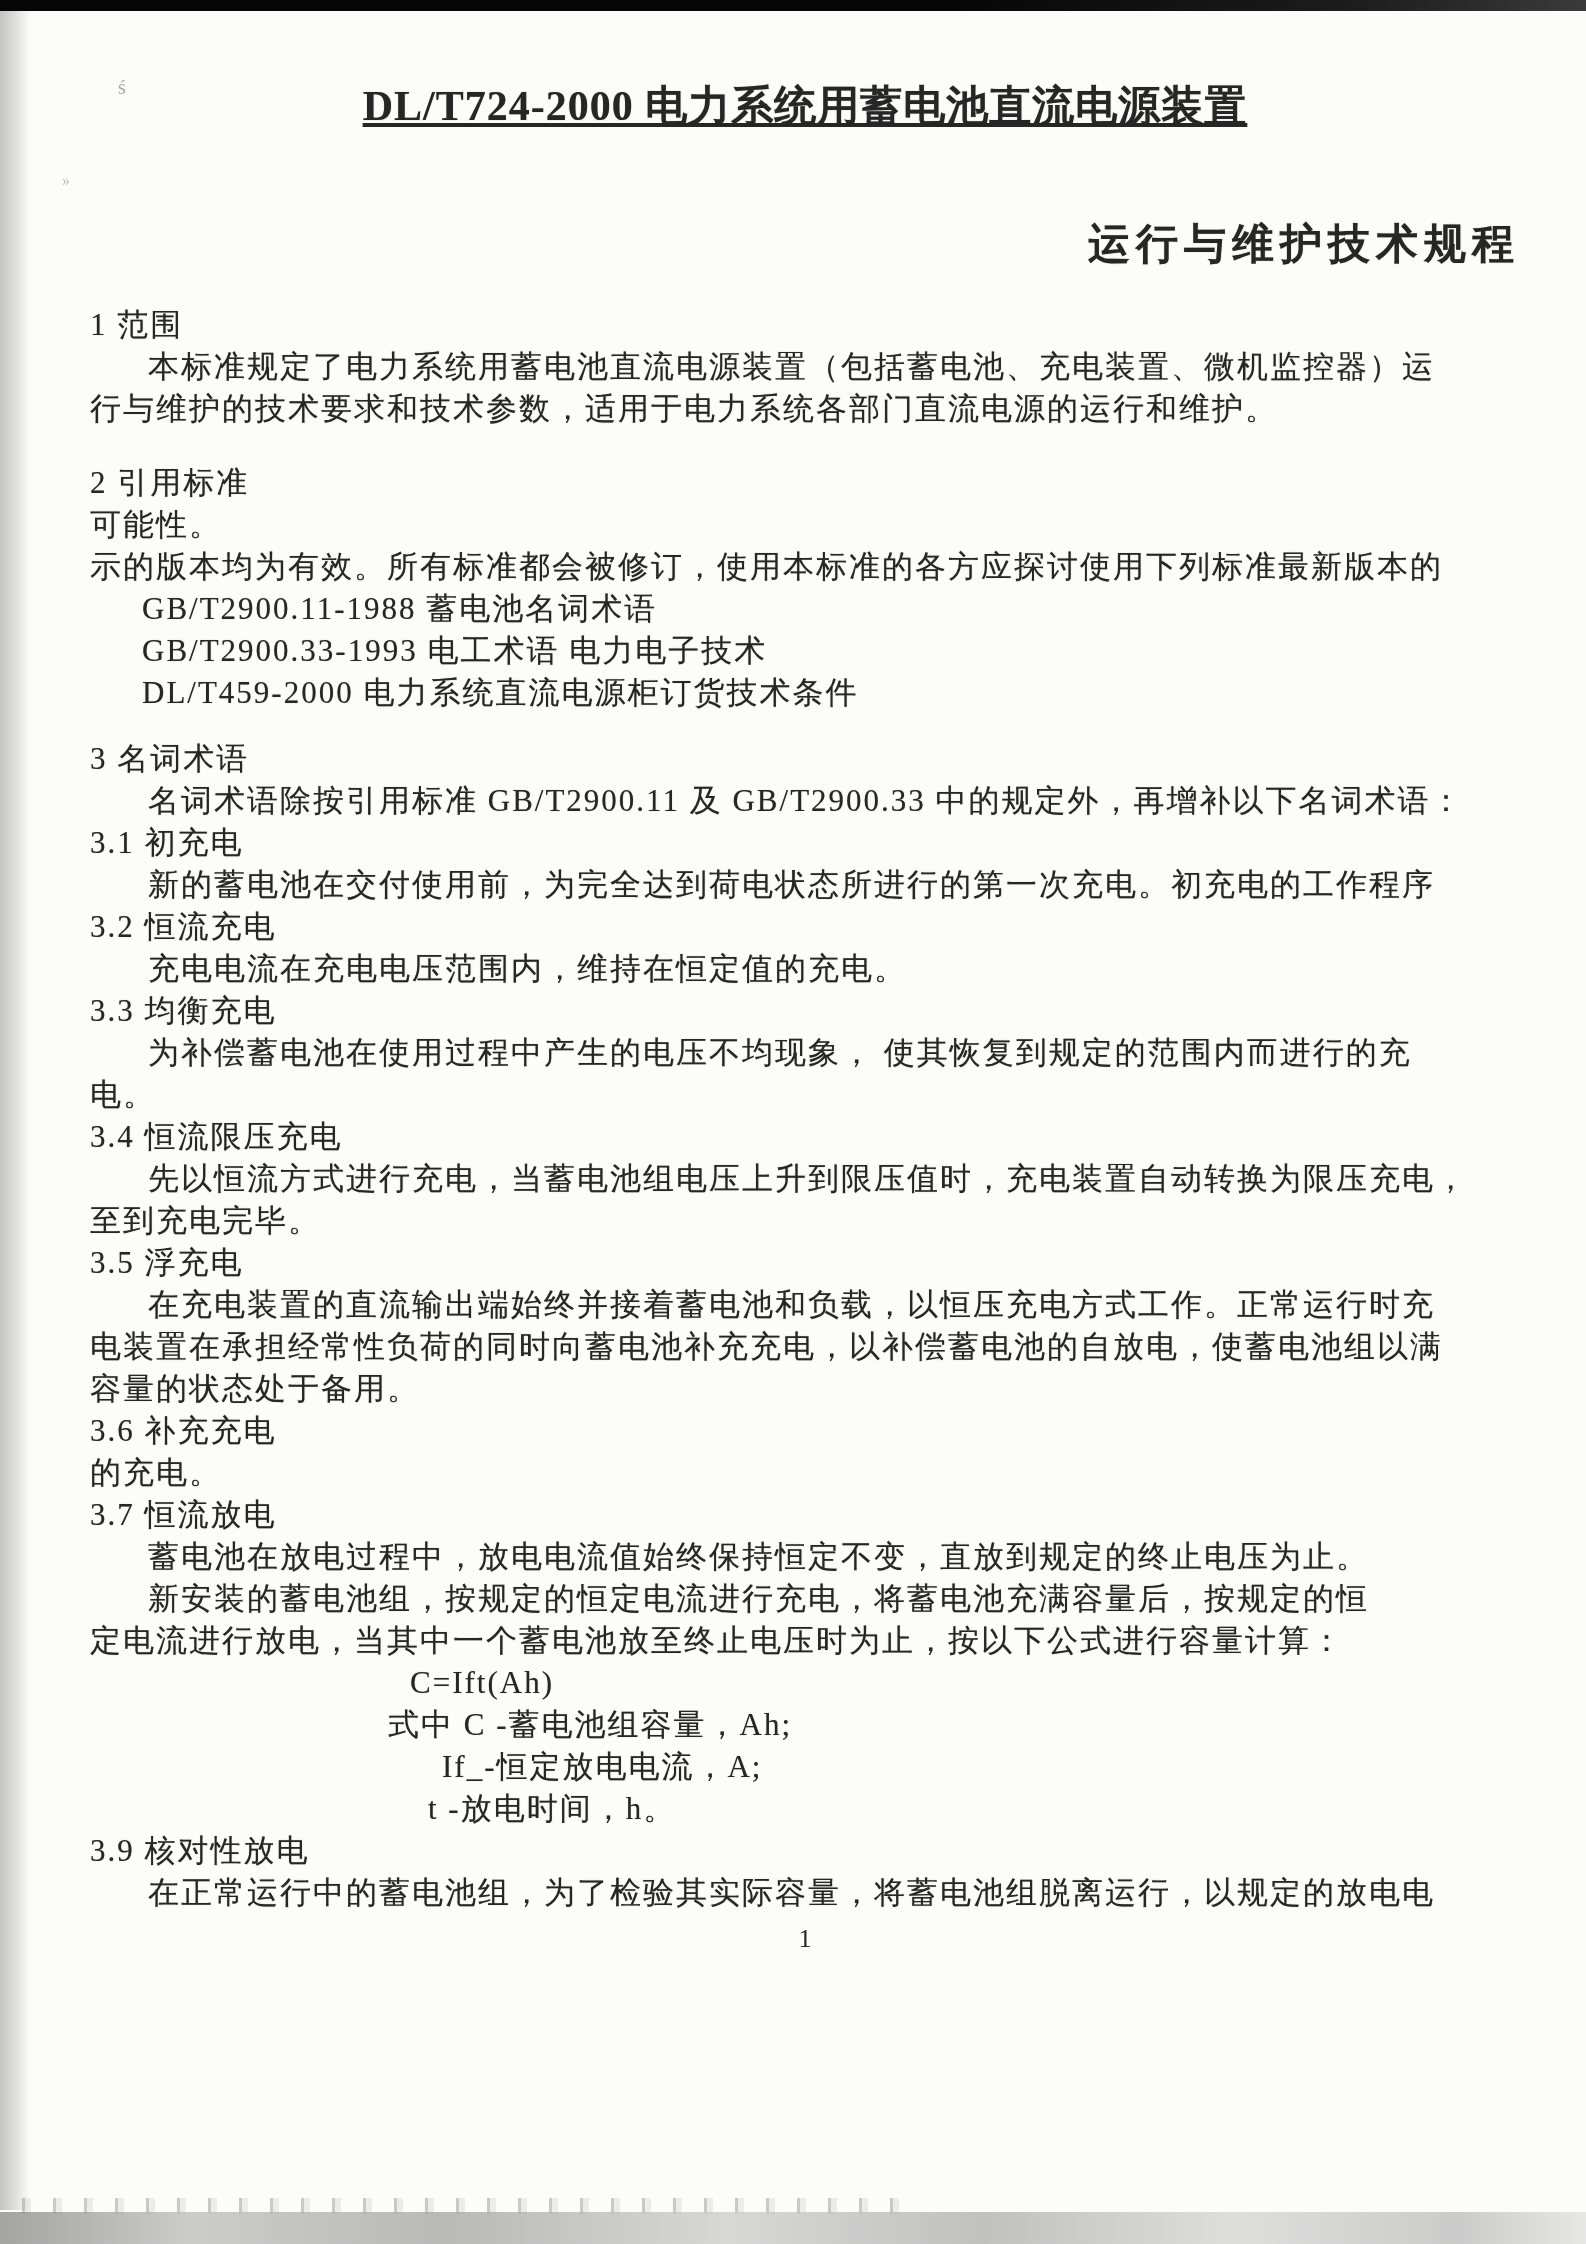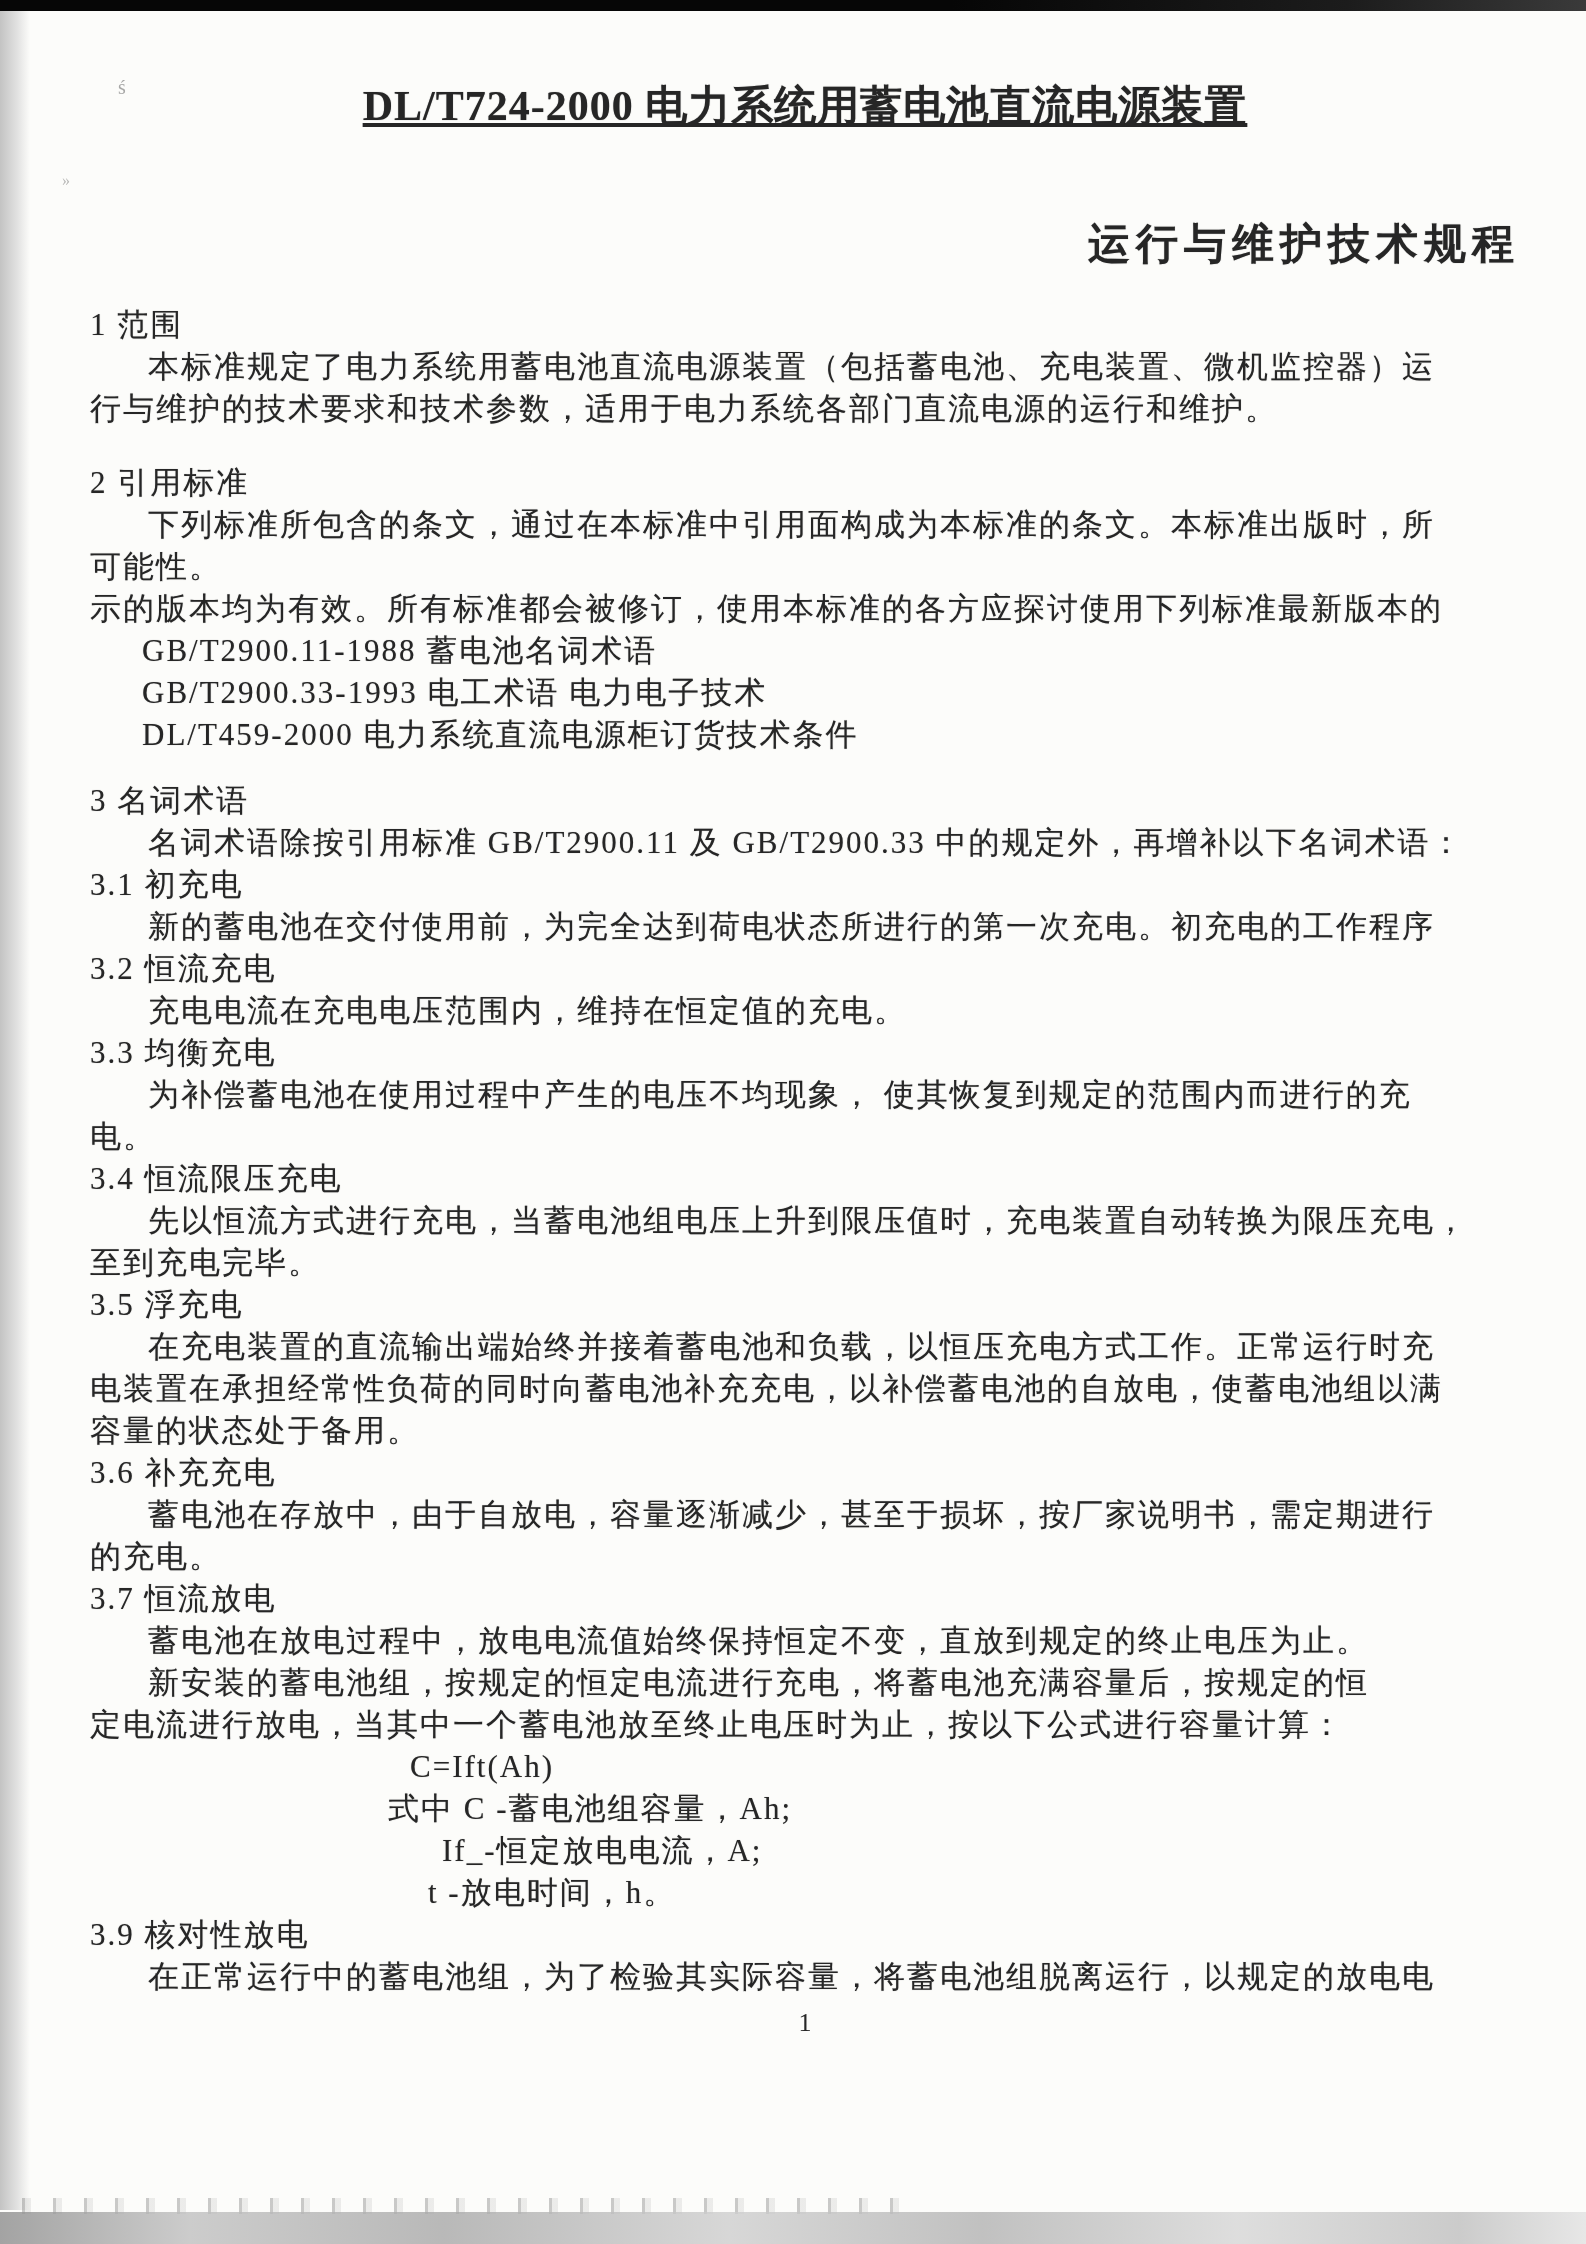--- a/index.html
+++ b/index.html
@@ -49,21 +49,20 @@
   <span class="artifact a2">»</span>
 
   <div class="content">
     <div class="t1">DL/T724-2000 电力系统用蓄电池直流电源装置</div>
     <div class="t2">运行与维护技术规程</div>
     <div>
         <div class="line h" style="margin-top: 36px;">1 范围</div>
         <div class="line pi">本标准规定了电力系统用蓄电池直流电源装置（包括蓄电池、充电装置、微机监控器）运</div>
         <div class="line p">行与维护的技术要求和技术参数，适用于电力系统各部门直流电源的运行和维护。</div>
         <div class="line h" style="margin-top: 32px;">2 引用标准</div>
-        <div class="line pi">下列标准所包含的条文，通过在本标准中引用面构成为本标准的条文。本标准出版时，所</div>
         <div class="line p">可能性。</div>
         <div class="line p">示的版本均为有效。所有标准都会被修订，使用本标准的各方应探讨使用下列标准最新版本的</div>
         <div class="line ref">GB/T2900.11-1988 蓄电池名词术语</div>
         <div class="line ref">GB/T2900.33-1993 电工术语 电力电子技术</div>
         <div class="line ref">DL/T459-2000 电力系统直流电源柜订货技术条件</div>
         <div class="line h" style="margin-top: 24px;">3 名词术语</div>
         <div class="line pi">名词术语除按引用标准 GB/T2900.11 及 GB/T2900.33 中的规定外，再增补以下名词术语：</div>
         <div class="line sub">3.1 初充电</div>
         <div class="line pi">新的蓄电池在交付使用前，为完全达到荷电状态所进行的第一次充电。初充电的工作程序</div>
         <div class="line sub">3.2 恒流充电</div>
@@ -72,21 +71,20 @@
         <div class="line pi">为补偿蓄电池在使用过程中产生的电压不均现象， 使其恢复到规定的范围内而进行的充</div>
         <div class="line p">电。</div>
         <div class="line sub">3.4 恒流限压充电</div>
         <div class="line pi">先以恒流方式进行充电，当蓄电池组电压上升到限压值时，充电装置自动转换为限压充电，</div>
         <div class="line p">至到充电完毕。</div>
         <div class="line sub">3.5 浮充电</div>
         <div class="line pi">在充电装置的直流输出端始终并接着蓄电池和负载，以恒压充电方式工作。正常运行时充</div>
         <div class="line p">电装置在承担经常性负荷的同时向蓄电池补充充电，以补偿蓄电池的自放电，使蓄电池组以满</div>
         <div class="line p">容量的状态处于备用。</div>
         <div class="line sub">3.6 补充充电</div>
-        <div class="line pi">蓄电池在存放中，由于自放电，容量逐渐减少，甚至于损坏，按厂家说明书，需定期进行</div>
         <div class="line p">的充电。</div>
         <div class="line sub">3.7 恒流放电</div>
         <div class="line pi">蓄电池在放电过程中，放电电流值始终保持恒定不变，直放到规定的终止电压为止。</div>
         <div class="line pi">新安装的蓄电池组，按规定的恒定电流进行充电，将蓄电池充满容量后，按规定的恒</div>
         <div class="line p">定电流进行放电，当其中一个蓄电池放至终止电压时为止，按以下公式进行容量计算：</div>
         <div class="line fx1">C=Ift(Ah)</div>
         <div class="line fx2">式中 C -蓄电池组容量，Ah;</div>
         <div class="line fx3">If_-恒定放电电流，A;</div>
         <div class="line fx4">t -放电时间，h。</div>
         <div class="line sub">3.9 核对性放电</div>

